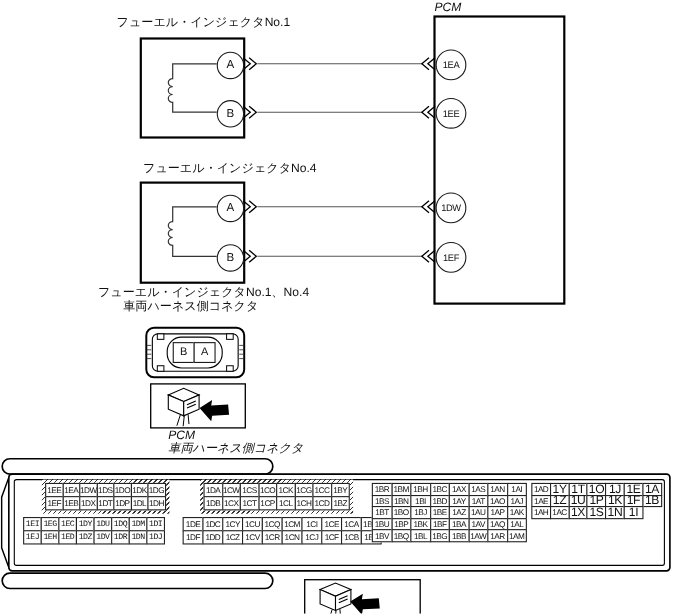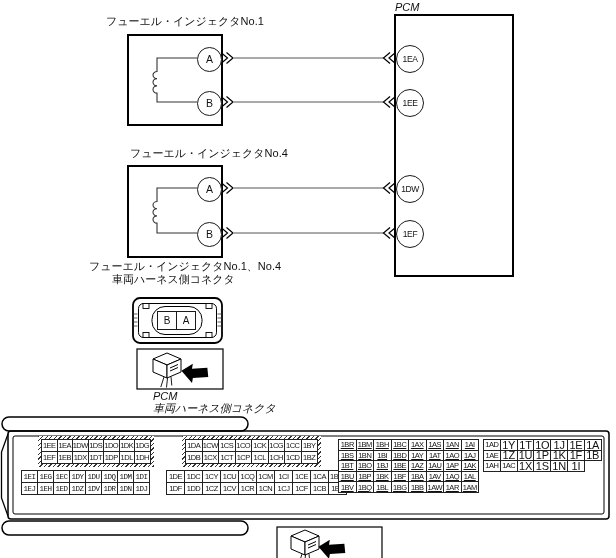--- a/index.html
+++ b/index.html
@@ -205,21 +205,21 @@
         <span class="pin-cell">1CZ</span>
         <span class="pin-cell">1CV</span>
         <span class="pin-cell">1CR</span>
         <span class="pin-cell">1CN</span>
         <span class="pin-cell">1CJ</span>
         <span class="pin-cell">1CF</span>
         <span class="pin-cell">1CB</span>
         <span class="pin-cell">1BX</span>
       </div>
     </div>
-  <div class="grid" style="left:338px;top:439px;text-decoration:underline;--cw:18.5px;--ch:11.6px;">
+  <div class="grid" style="left:338px;top:439px;--cw:18.5px;--ch:11.6px;">
       <div class="pin-row">
         <span class="pin-cell">1BR</span>
         <span class="pin-cell">1BM</span>
         <span class="pin-cell">1BH</span>
         <span class="pin-cell">1BC</span>
         <span class="pin-cell">1AX</span>
         <span class="pin-cell">1AS</span>
         <span class="pin-cell">1AN</span>
         <span class="pin-cell">1AI</span>
       </div>

